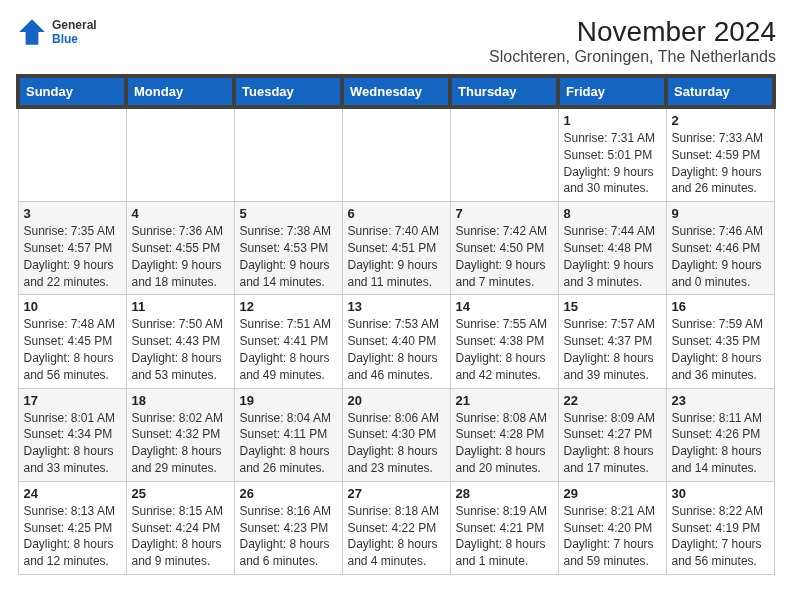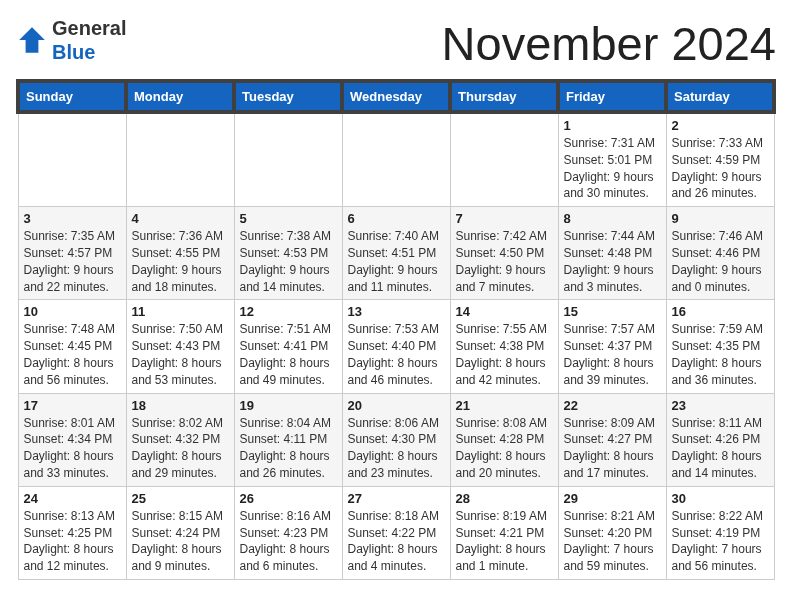--- a/index.html
+++ b/index.html
@@ -15,35 +15,35 @@
       align-items: flex-start;
       justify-content: space-between;
       margin-bottom: 8px;
     }
     .logo {
       display: flex;
       align-items: center;
       gap: 4px;
     }
     .logo-text {
-      font-size: 20px;
+      font-size: 12px;
       font-weight: bold;
       line-height: 1.2;
     }
     .logo-general { color: #333; }
     .logo-blue { color: #1565c0; }
     .logo-icon {
       width: 32px;
       height: 32px;
     }
     .title-area {
       text-align: right;
     }
     .month-title {
-      font-size: 47px;
+      font-size: 28px;
       font-weight: normal;
       color: #222;
     }
     .location-title {
       font-size: 16px;
       color: #444;
     }
     .calendar-table {
       width: 100%;
       border-collapse: collapse;
@@ -94,20 +94,21 @@
     <svg class="logo-icon" viewBox="0 0 40 40">
       <polygon points="20,4 36,20 28,20 28,36 12,36 12,20 4,20" fill="#1565c0"></polygon>
     </svg>
     <div class="logo-text">
       <div class="logo-general">General</div>
       <div class="logo-blue">Blue</div>
     </div>
   </div>
   <div class="title-area">
     <div class="month-title">November 2024</div>
+    <div class="location-title">Slochteren, Groningen, The Netherlands</div>
   </div>
 </div>
 
 <table class="calendar-table">
   <thead>
     <tr>
     <th>Sunday</th>
         <th>Monday</th>
         <th>Tuesday</th>
         <th>Wednesday</th>

